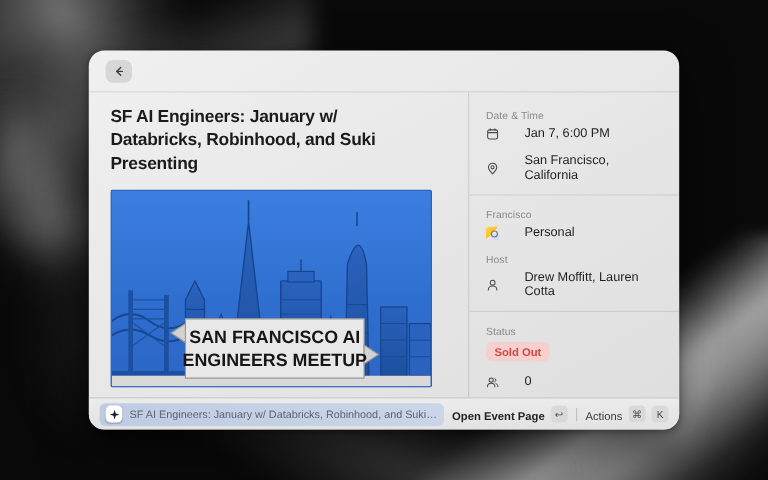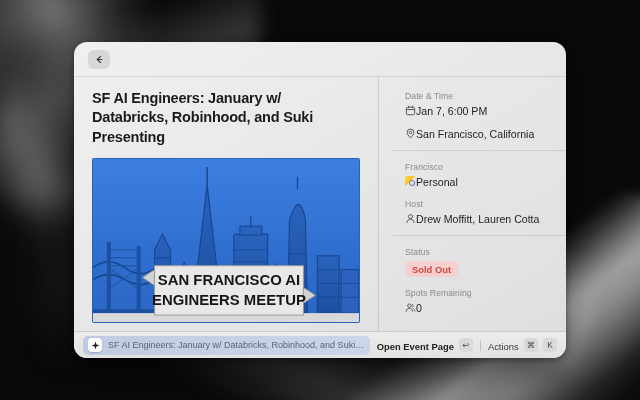--- a/index.html
+++ b/index.html
@@ -108,29 +108,29 @@
     border:1px solid rgba(0,0,0,.10);
     border-radius:2px;
     overflow:hidden; position:relative;
     background:#2f6fd0;
   }
   .event-img svg { display:block; width:100%; height:100%; }
 
   
   .right-col {
     flex:1; border-left:1px solid rgba(0,0,0,.10);
-    padding:14px 0 0 12px; min-height:0;
+    padding:14px 0 0 0; min-height:0;margin-left:12px;
   }
   .meta-group { padding:0 14px; }
   .meta-sep { height:1px; background:rgba(0,0,0,.09); margin:10px 0 11px 0; }
   .meta-label {
     font-size:8.6px; color:#8a8a8e; letter-spacing:.08px; margin-bottom:4px;
   }
   .meta-row {
-    display:flex; gap:0;
+    display:flex; align-items:center; gap:21px;
     font-size:10.6px; color:#1f1f20; margin-bottom:11px;
   }
   .meta-row:last-child { margin-bottom:0; }
   .meta-row svg { flex:none; display:block; }
   .badge-soldout {
     display:inline-block;
     background:#f6cfcf; color:#d1493f;
     font-size:9.4px; font-weight:bold;
     padding:2.5px 7px; border-radius:5px;
   }
@@ -332,21 +332,20 @@
       </div>
 
       <div class="meta-sep"></div>
 
       <div class="meta-group">
         <div class="meta-label">Status</div>
         <div class="meta-row">
           <span class="badge-soldout">Sold Out</span>
         </div>
 
-        <div class="meta-label">Spots Remaining</div>
         <div class="meta-row">
           <span>
             <svg width="11" height="11" viewBox="0 0 16 16">
               <circle cx="6.3" cy="5.4" r="2.5" fill="none" stroke="#4a4a4d" stroke-width="1.25"></circle>
               <path d="M1.8 13.6 C1.8 10.8 3.8 9.2 6.3 9.2 C8.8 9.2 10.8 10.8 10.8 13.6" fill="none" stroke="#4a4a4d" stroke-width="1.25" stroke-linecap="round"></path>
               <path d="M10.6 3.4 A2.3 2.3 0 0 1 10.6 7.6" fill="none" stroke="#4a4a4d" stroke-width="1.2" stroke-linecap="round"></path>
               <path d="M12 9.6 C13.6 10.2 14.4 11.6 14.4 13.4" fill="none" stroke="#4a4a4d" stroke-width="1.2" stroke-linecap="round"></path>
             </svg>
           </span>
           <span>0</span>

